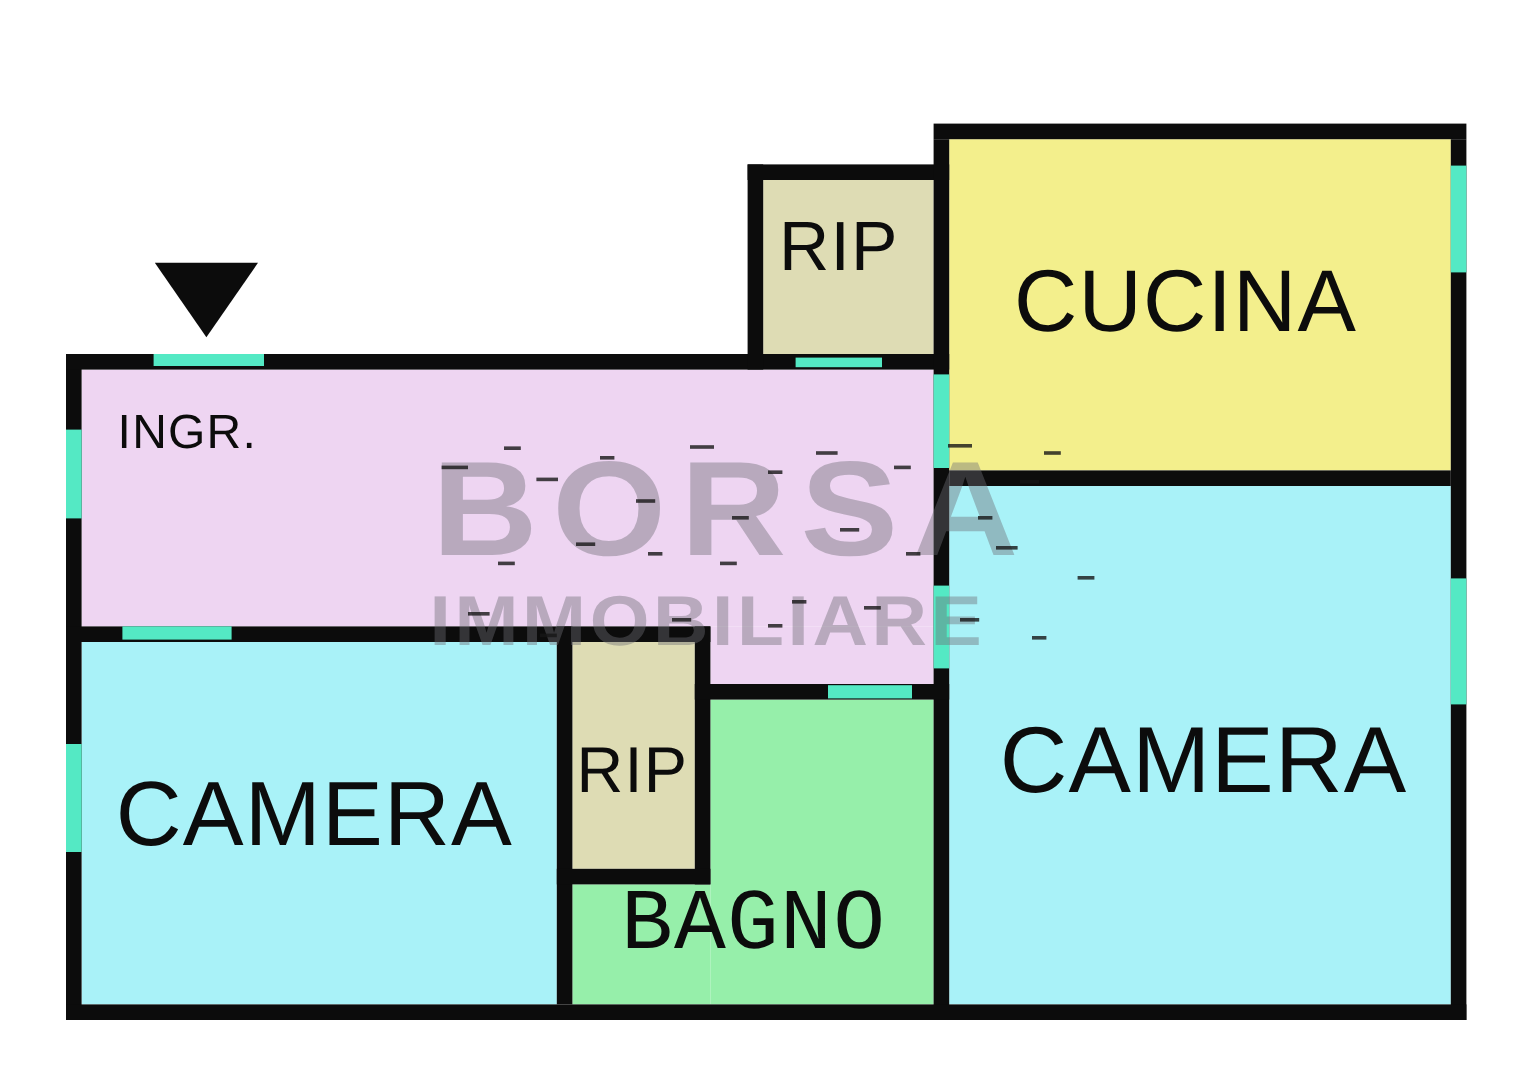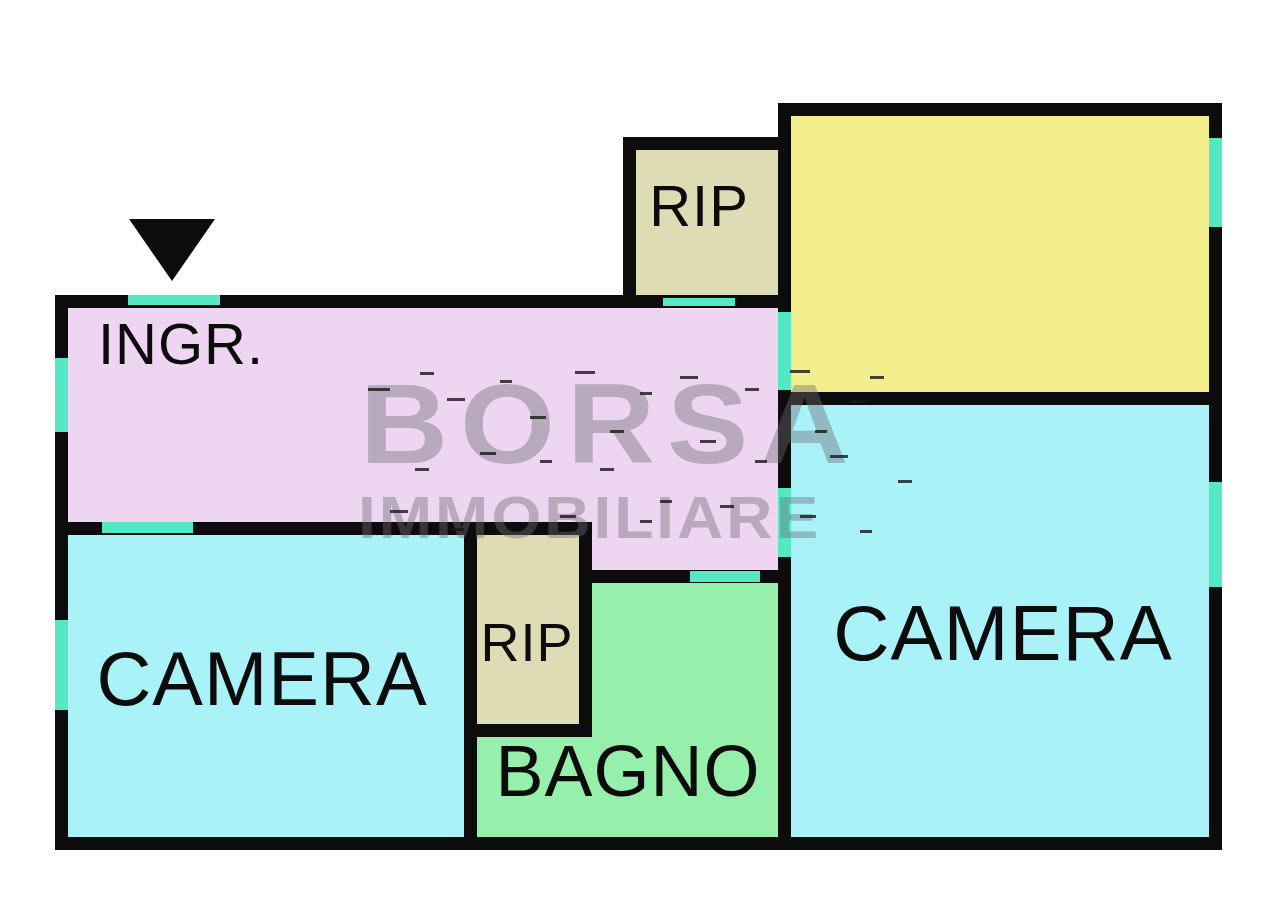--- a/index.html
+++ b/index.html
@@ -82,26 +82,27 @@
     <div class="marker" style="left:778px;top:488px;width:13px;height:69px;"></div>
     <div class="marker" style="left:1209px;top:482px;width:13px;height:105px;"></div>
     <div class="marker" style="left:102px;top:522px;width:91px;height:11px;"></div>
     <div class="marker" style="left:55px;top:620px;width:13px;height:90px;"></div>
     <div class="marker" style="left:690px;top:571px;width:70px;height:11px;"></div>
   </div>
 
   <div class="arrow-down" style="left:129px;top:219px;"></div>
 
   <div class="labels-layer">
-    <div class="room-label left-anchored" style="left:98px;top:344px;font-size:58px;">INGR.</div>
+    <div class="room-label left-anchored" style="left:98px;top:360px;font-size:40px;">INGR.</div>
     <div class="room-label" style="left:699px;top:206px;font-size:58px;">RIP</div>
+    <div class="room-label" style="left:988px;top:251px;font-size:73px;">CUCINA</div>
     <div class="room-label" style="left:262px;top:679px;font-size:76px;">CAMERA</div>
     <div class="room-label" style="left:1003px;top:633px;font-size:78px;">CAMERA</div>
     <div class="room-label" style="left:527px;top:642px;font-size:54px;">RIP</div>
-    <div class="room-label" style="left:628px;top:771px;font-size:72px;">BAGNO</div>
+    <div class="room-label" style="left:628px;top:771px;font-size:72px;font-family:Liberation Mono, monospace;">BAGNO</div>
   </div>
 
   <div class="watermark wm-1">BORSA</div>
   <div class="watermark wm-2">IMMOBILIARE</div>
   <div id="noise-layer" class="abs" style="inset:0;">
       <div class="noise-dash" style="left: 368px; top: 388px; width: 22px;"></div>
       <div class="noise-dash" style="left: 420px; top: 372px; width: 14px;"></div>
       <div class="noise-dash" style="left: 447px; top: 398px; width: 18px;"></div>
       <div class="noise-dash" style="left: 500px; top: 380px; width: 12px;"></div>
       <div class="noise-dash" style="left: 530px; top: 416px; width: 16px;"></div>

